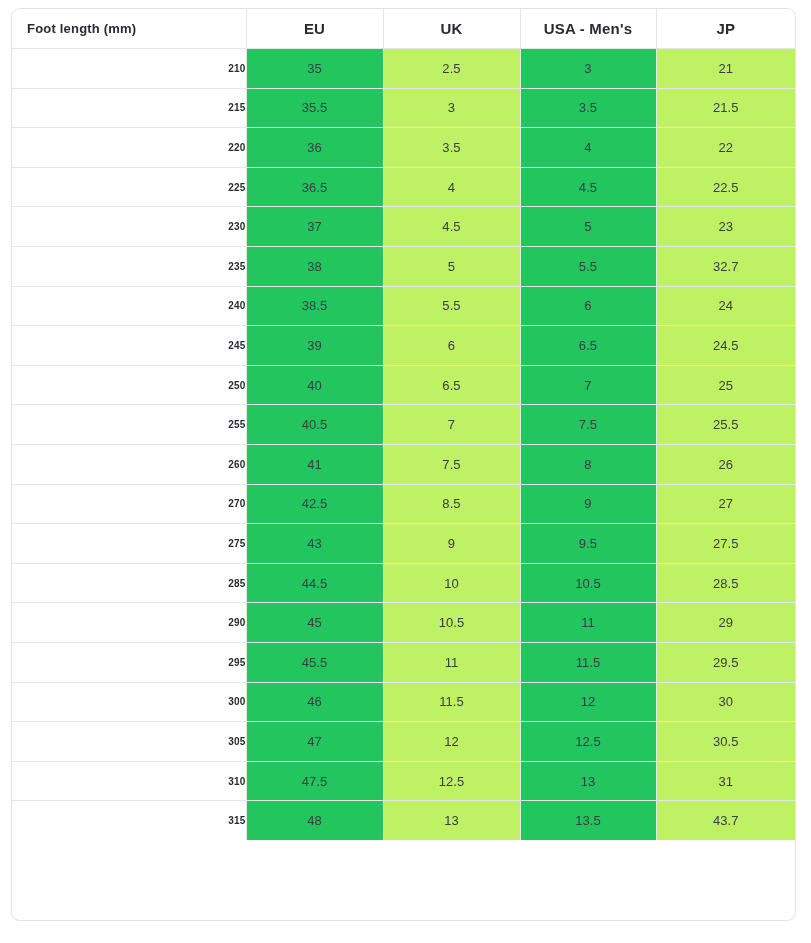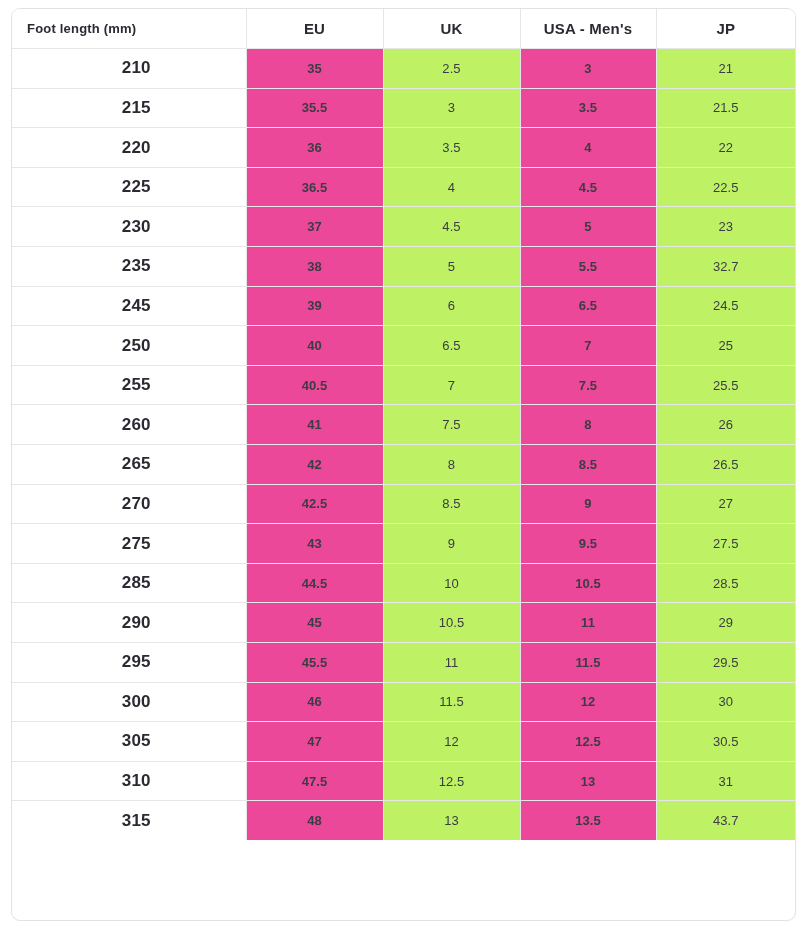--- a/index.html
+++ b/index.html
@@ -73,32 +73,31 @@
     background: #ffffff;
   }
   table.size-table thead th.foot-head {
     text-align: left;
     padding-left: 15px;
     font-size: 13px;
   }
 
   
   table.size-table tbody td.foot-cell {
-    text-align: center;
+    text-align: right;
     padding-left: 15px;
     font-weight: 700;
     color: #2a2a33;
-    font-size: 17px;
+    font-size: 10px;
     letter-spacing: 0.2px;
     background: #ffffff;
   }
   
   table.size-table tbody td.shaded {
-    background: #ec4899;
-    font-weight: bold;
+    background: #22c55e;
   }
   table.size-table tbody td.plain {
     background: #bef264;
   }
 </style>
 </head>
 <body>
 
 <div class="page">
   <div class="size-table-wrap">
@@ -156,20 +155,27 @@
             <td class="plain">23</td>
           </tr>
           <tr>
             <td class="foot-cell">235</td>
             <td class="shaded">38</td>
             <td class="plain">5</td>
             <td class="shaded">5.5</td>
             <td class="plain">32.7</td>
           </tr>
           <tr>
+            <td class="foot-cell">240</td>
+            <td class="shaded">38.5</td>
+            <td class="plain">5.5</td>
+            <td class="shaded">6</td>
+            <td class="plain">24</td>
+          </tr>
+          <tr>
             <td class="foot-cell">245</td>
             <td class="shaded">39</td>
             <td class="plain">6</td>
             <td class="shaded">6.5</td>
             <td class="plain">24.5</td>
           </tr>
           <tr>
             <td class="foot-cell">250</td>
             <td class="shaded">40</td>
             <td class="plain">6.5</td>
@@ -184,27 +190,20 @@
             <td class="plain">25.5</td>
           </tr>
           <tr>
             <td class="foot-cell">260</td>
             <td class="shaded">41</td>
             <td class="plain">7.5</td>
             <td class="shaded">8</td>
             <td class="plain">26</td>
           </tr>
           <tr>
-            <td class="foot-cell">265</td>
-            <td class="shaded">42</td>
-            <td class="plain">8</td>
-            <td class="shaded">8.5</td>
-            <td class="plain">26.5</td>
-          </tr>
-          <tr>
             <td class="foot-cell">270</td>
             <td class="shaded">42.5</td>
             <td class="plain">8.5</td>
             <td class="shaded">9</td>
             <td class="plain">27</td>
           </tr>
           <tr>
             <td class="foot-cell">275</td>
             <td class="shaded">43</td>
             <td class="plain">9</td>

